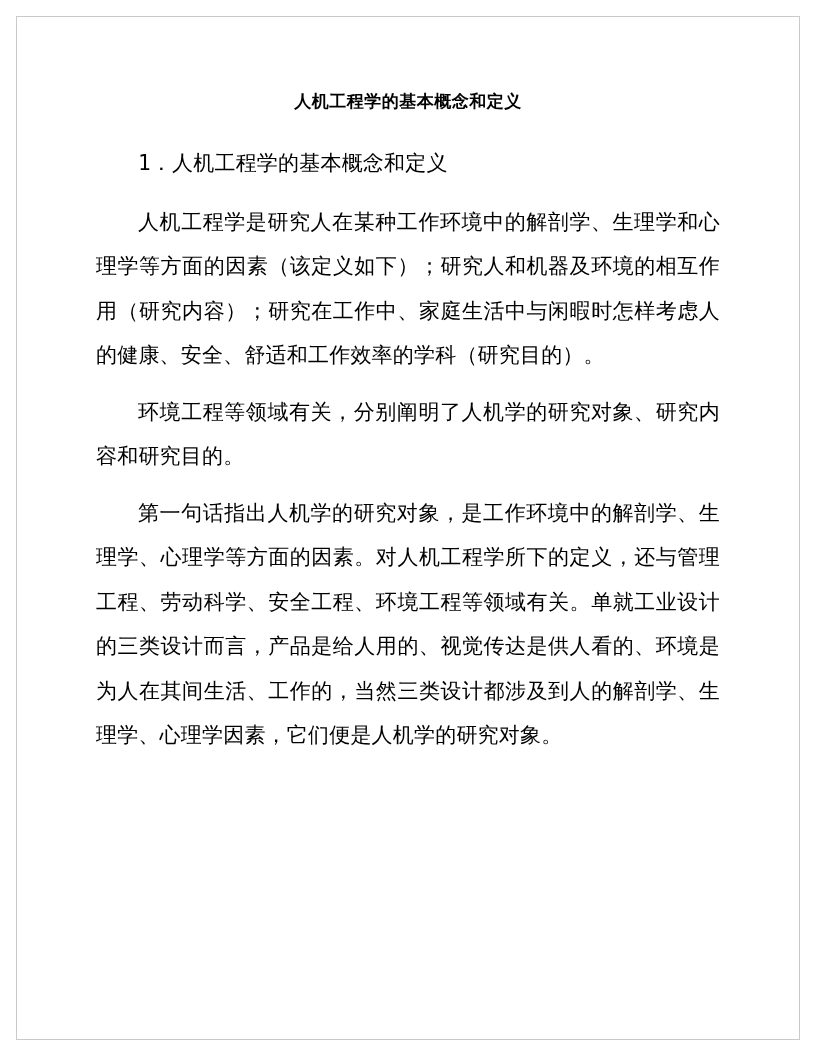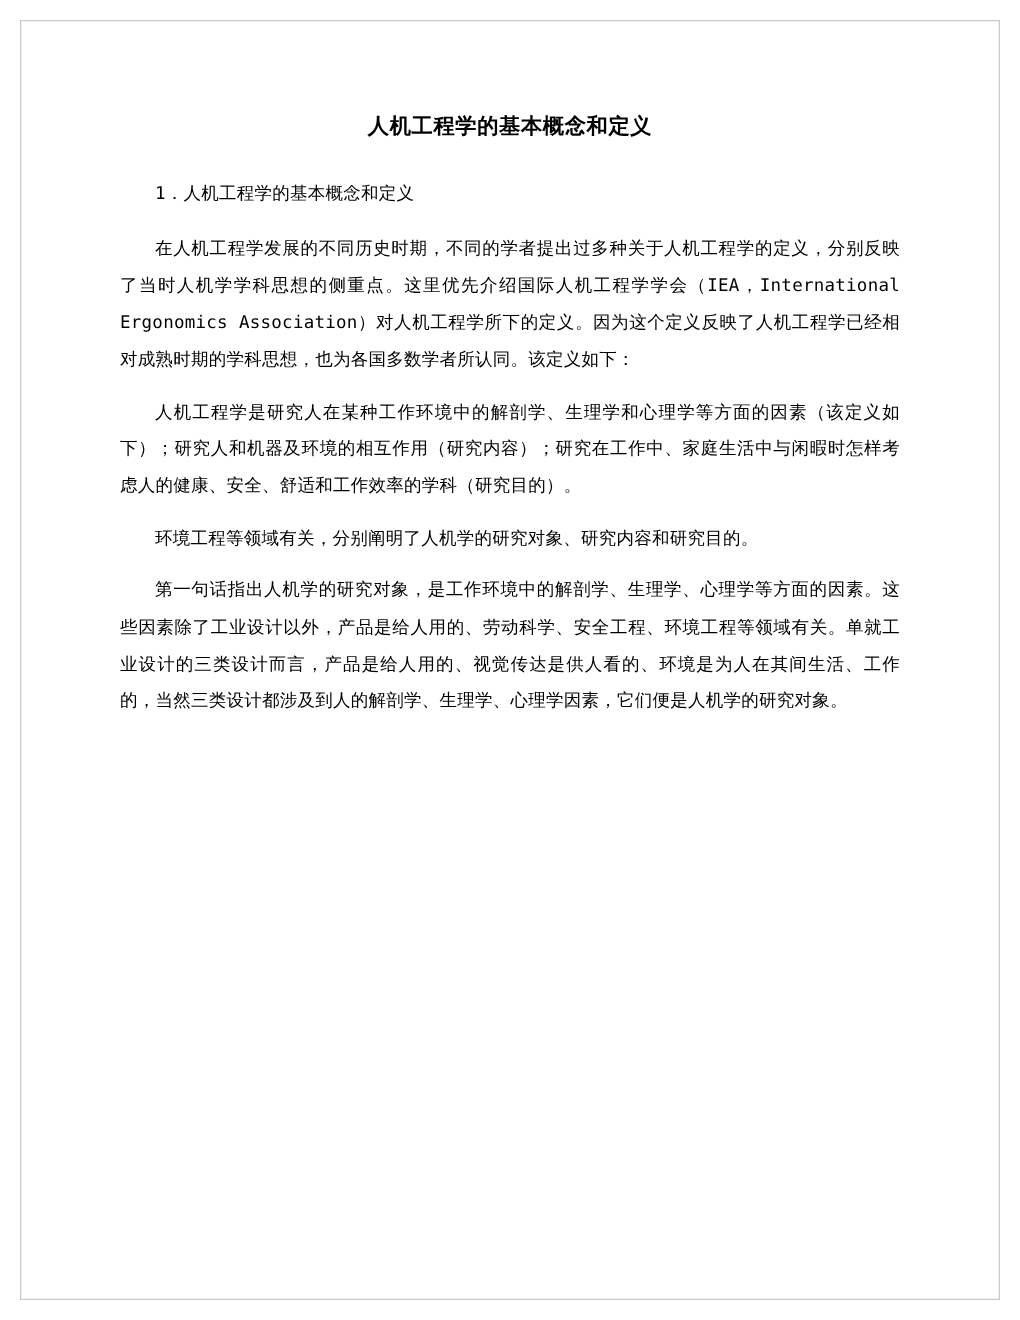--- a/index.html
+++ b/index.html
@@ -42,21 +42,21 @@
     text-align: center;
     font-family: "DejaVu Sans", "Liberation Sans", sans-serif;
     font-weight: bold;
     font-size: 17px;
     letter-spacing: 0.5px;
     margin: 18px 0 26px 0;
     line-height: 1.6;
   }
   .para {
     font-family: "DejaVu Sans Mono", "Liberation Mono", monospace;
-    font-size: 14px;
+    font-size: 21px;
     line-height: 2.12;
     text-align: justify;
     text-justify: inter-ideograph;
     margin: 0 0 12px 0;
     text-indent: 2em;
     letter-spacing: 0.2px;
   }
   .para.heading-item {
     margin-bottom: 14px;
   }
@@ -66,22 +66,21 @@
 
 <div class="page">
   <div class="border-frame"></div>
 
   <div class="content">
 
     <h1 class="doc-title">人机工程学的基本概念和定义</h1>
 
     <p class="para heading-item">1．人机工程学的基本概念和定义</p>
 
-    <p class="para">在人机工程学发展的不同历史时期，不同的学者提出过多种关于人机工程学的定义，分别反映了当时人机学学科思想的侧重点。这里优先介绍国际人机工程学学会（IEA，International Ergonomics Association）对人机工程学所下的定义。因为这个定义反映了人机工程学已经相对成熟时期的学科思想，也为各国多数学者所认同。该定义如下：</p>
 
     <p class="para">人机工程学是研究人在某种工作环境中的解剖学、生理学和心理学等方面的因素（该定义如下）；研究人和机器及环境的相互作用（研究内容）；研究在工作中、家庭生活中与闲暇时怎样考虑人的健康、安全、舒适和工作效率的学科（研究目的）。</p>
 
     <p class="para">环境工程等领域有关，分别阐明了人机学的研究对象、研究内容和研究目的。</p>
 
-    <p class="para">第一句话指出人机学的研究对象，是工作环境中的解剖学、生理学、心理学等方面的因素。这些因素除了工业设计以外，产品是给人用的、劳动科学、安全工程、环境工程等领域有关。单就工业设计的三类设计而言，产品是给人用的、视觉传达是供人看的、环境是为人在其间生活、工作的，当然三类设计都涉及到人的解剖学、生理学、心理学因素，它们便是人机学的研究对象。</p>
+    <p class="para">第一句话指出人机学的研究对象，是工作环境中的解剖学、生理学、心理学等方面的因素。对人机工程学所下的定义，还与管理工程、劳动科学、安全工程、环境工程等领域有关。单就工业设计的三类设计而言，产品是给人用的、视觉传达是供人看的、环境是为人在其间生活、工作的，当然三类设计都涉及到人的解剖学、生理学、心理学因素，它们便是人机学的研究对象。</p>
 
   </div>
 </div>
 
 </body></html>

